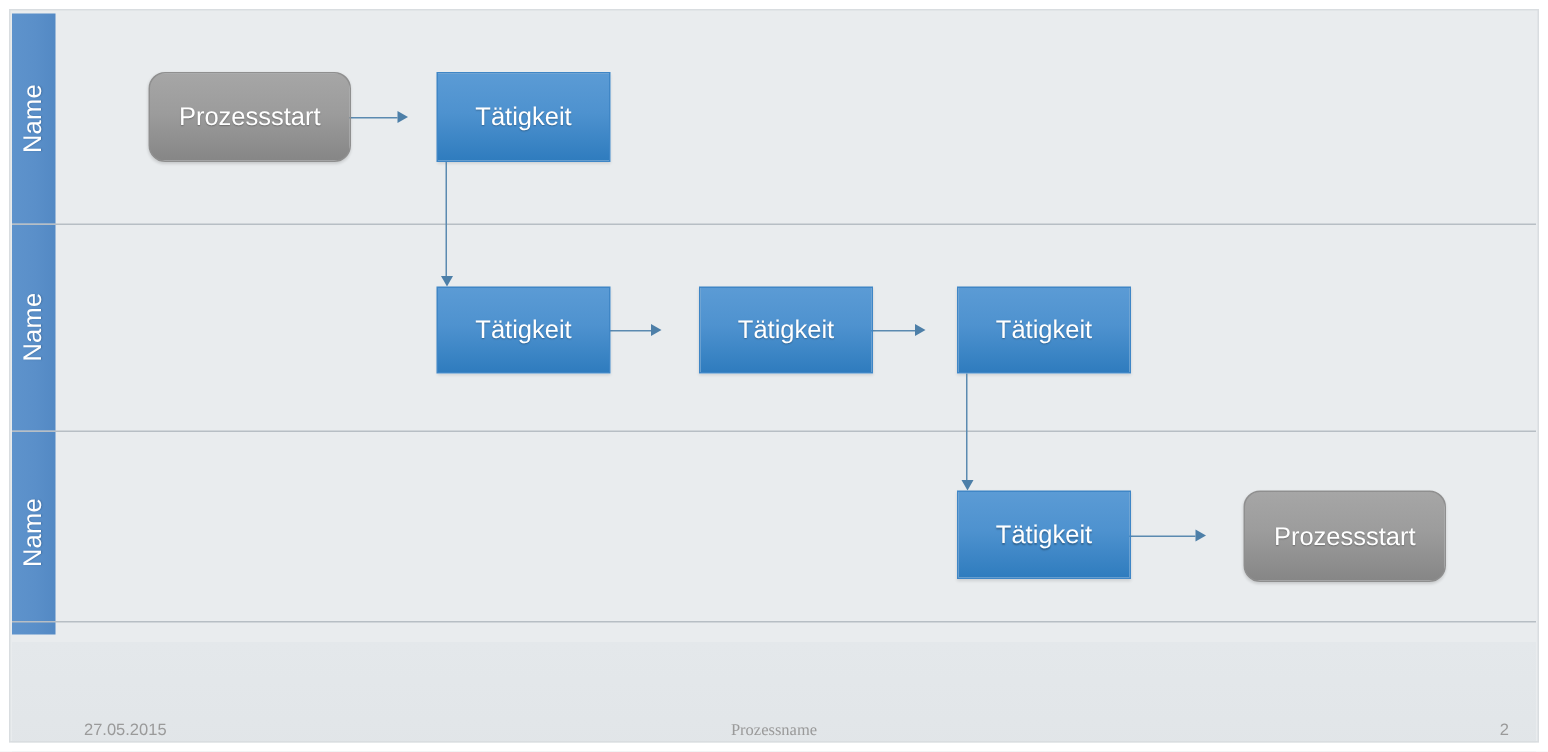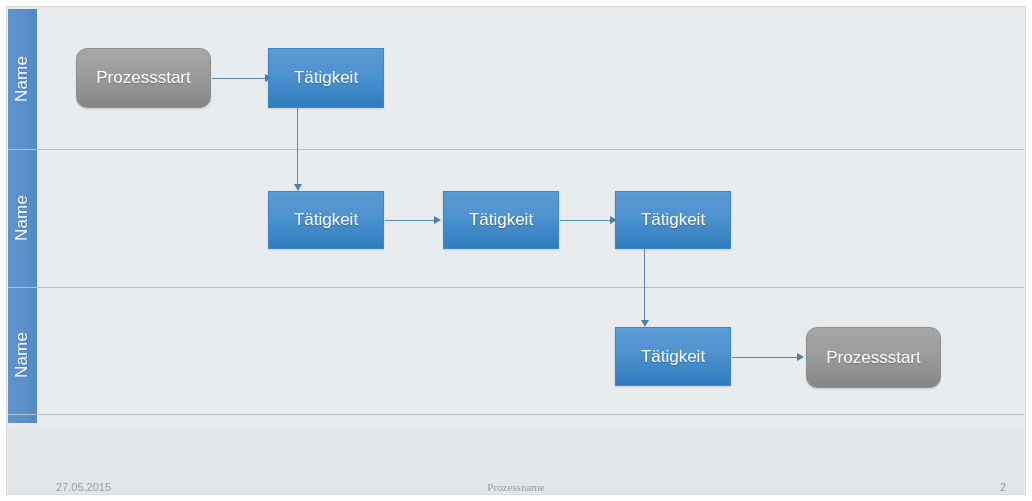--- a/index.html
+++ b/index.html
@@ -117,20 +117,21 @@
     display: flex;
     align-items: center;
     justify-content: center;
     box-sizing: border-box;
     color: #ffffff;
     font-size: 17px;
     font-family: "Liberation Sans", sans-serif;
     text-align: right;
     z-index: 10;
     text-shadow: 0 1px 1px rgba(0,0,0,0.28);
+    margin-left: 23px;
   }
 
   .node-activity {
     background: linear-gradient(to bottom, #5b9bd5 0%, #4e92cf 45%, #2f7cbe 100%);
     border: 1px solid #3f86c6;
     box-shadow: 0 1px 2px rgba(0,0,0,0.12);
   }
 
   .node-terminator {
     background: linear-gradient(to bottom, #a6a6a6 0%, #9c9c9c 45%, #868686 100%);

